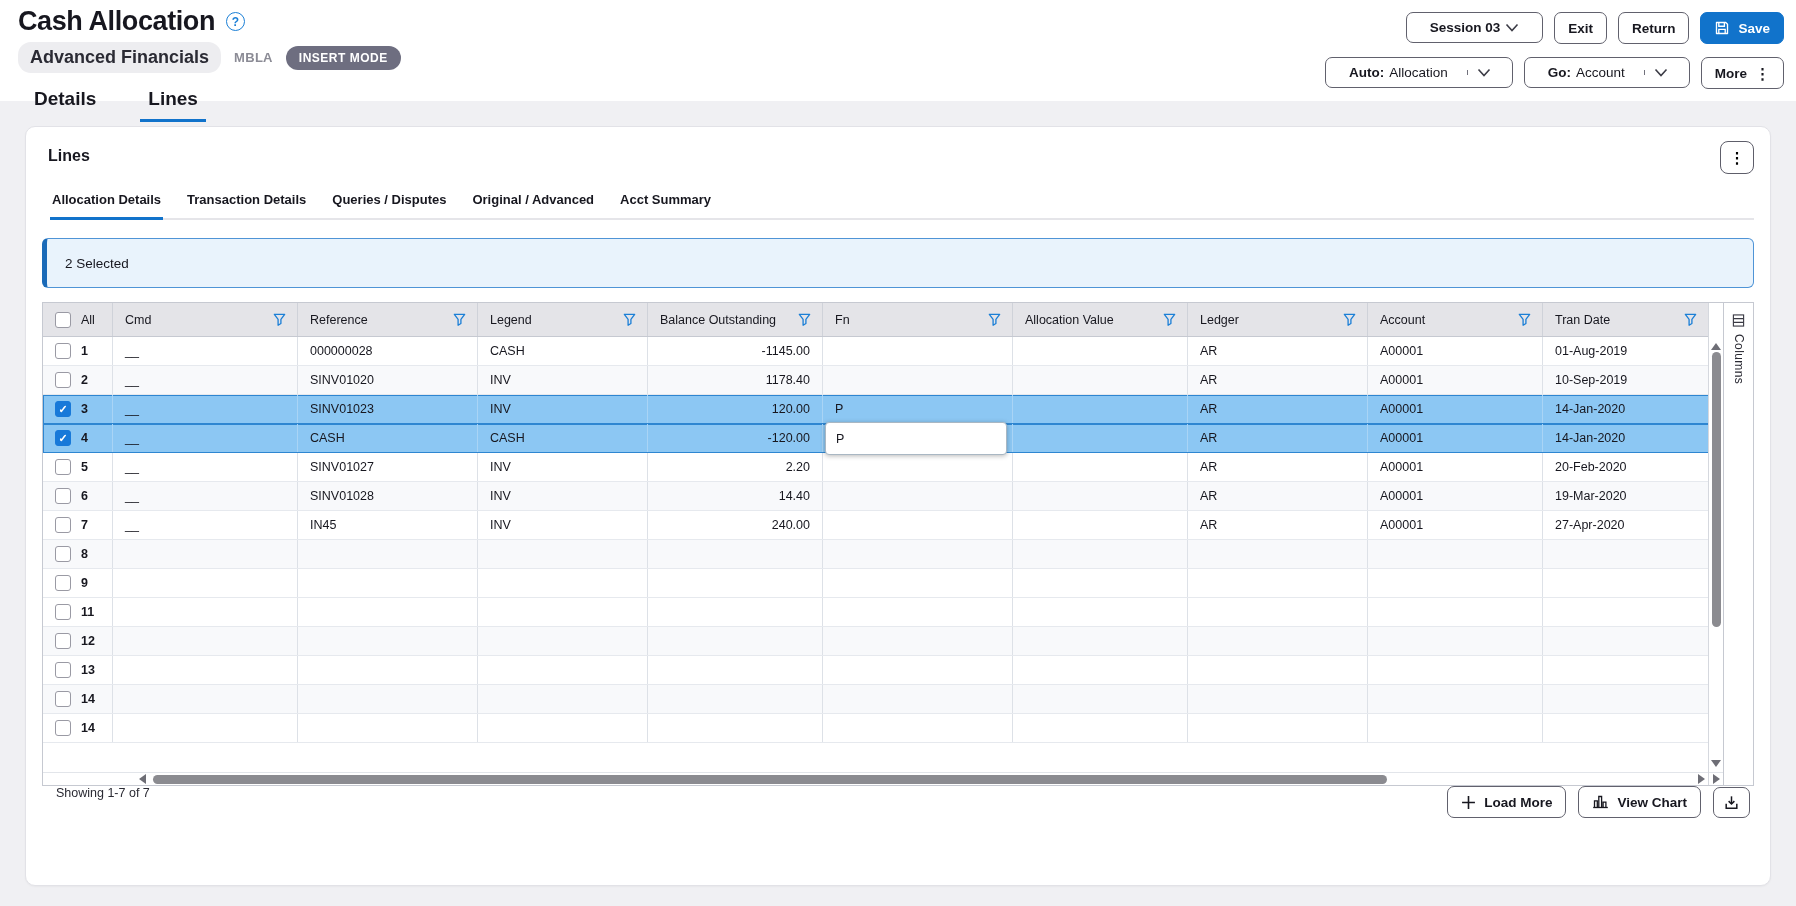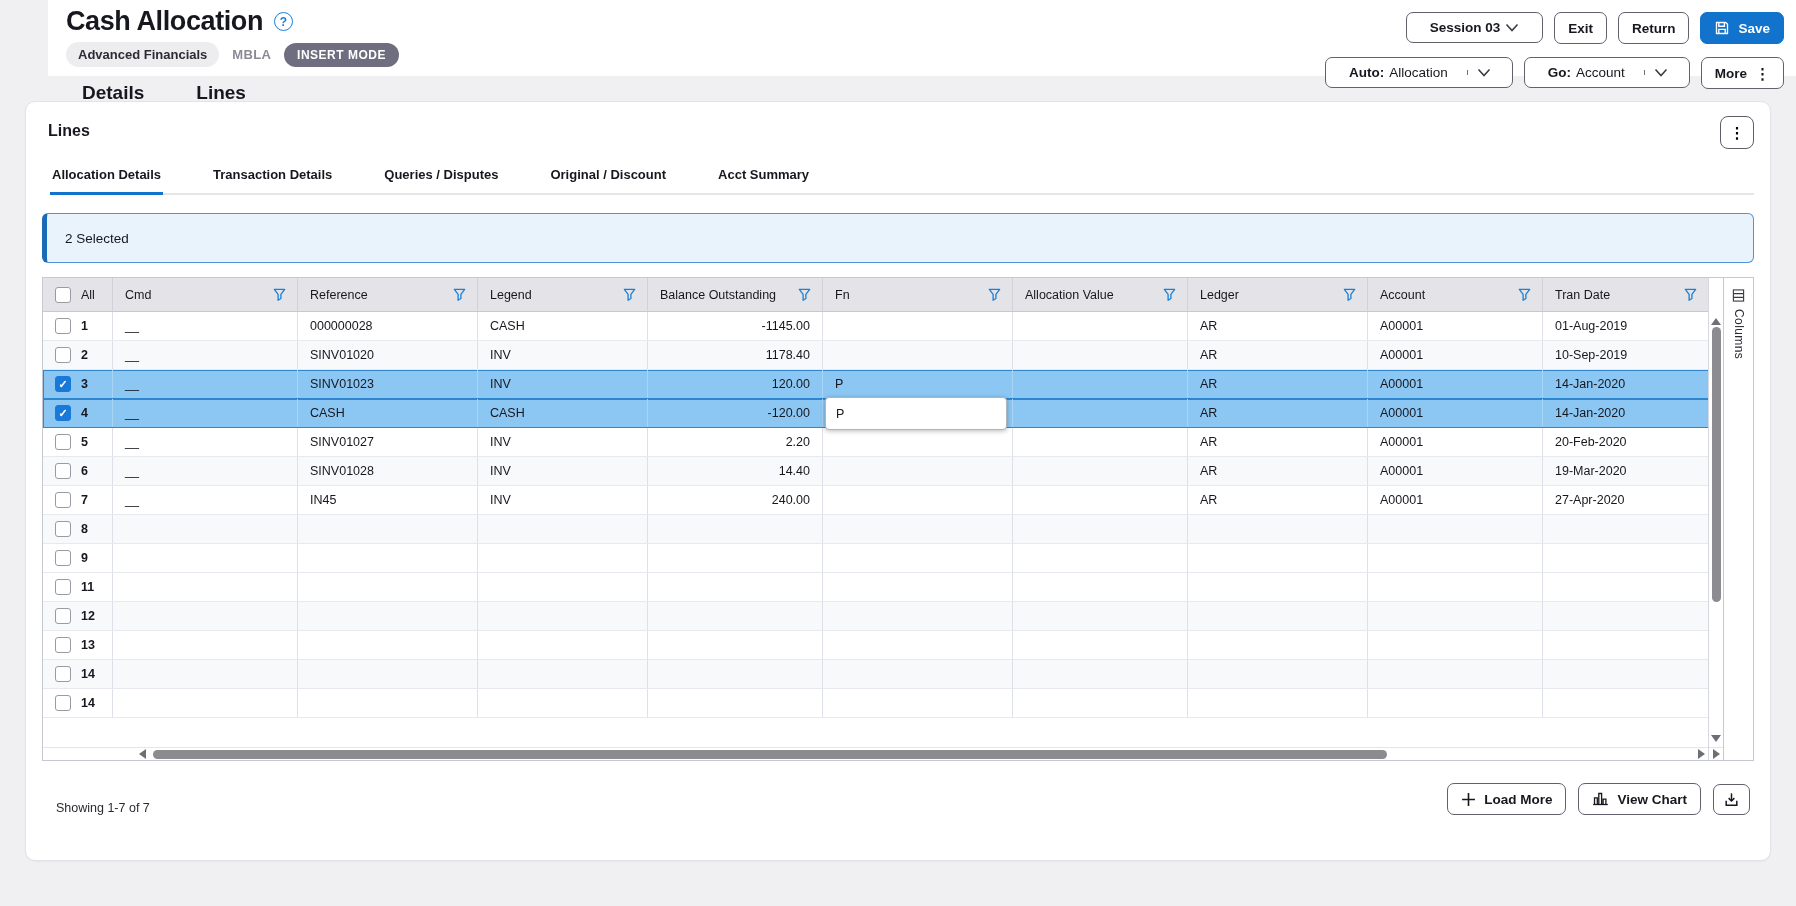--- a/index.html
+++ b/index.html
@@ -4,28 +4,28 @@
 <style>
   * { box-sizing: border-box; }
   html,body { margin:0; padding:0; }
   body {
     width:1796px; height:906px; overflow:hidden;
     background:#f0f0f3; color:#17171f;
     font-family:"Liberation Sans", sans-serif;
     font-size:13px;
   }
   
-  .app-header { background:#fff; height:76px; position:relative;margin-left:48px; }
+  .app-header { background:#fff; height:101px; position:relative; }
   .hdr-left { position:absolute; left:18px; top:6px; }
   .title-row { display:flex; align-items:center; gap:11px; }
   .page-title { font-size:27px; font-weight:800; letter-spacing:-0.4px; margin:0; }
   .help-icon { width:19px; height:19px; border:1.7px solid #1b7fd6; border-radius:50%;
     color:#1b7fd6; font-size:12px; font-weight:700; display:flex; align-items:center; justify-content:center; }
   .badge-row { display:flex; align-items:center; gap:13px; margin-top:5px; }
-  .pill-light { background:#ededf0; border-radius:13px; padding:5px 12px; font-size:13px; font-weight:700; color:#2b2b34; }
+  .pill-light { background:#ededf0; border-radius:13px; padding:5px 12px; font-size:18px; font-weight:700; color:#2b2b34; }
   .code-text { color:#8b8b95; font-weight:700; font-size:13px; letter-spacing:.3px; }
   .pill-dark { background:#6e6e80; color:#fff; border-radius:13px; padding:5px 13px; font-size:12px; font-weight:700; letter-spacing:.5px; }
   .main-tabs { display:flex; gap:36px; margin:13px 0 0 8px; }
   .main-tab { font-size:19px; font-weight:700; padding:2px 8px 9px; border-bottom:3px solid transparent; cursor:default; }
   .main-tab.active { border-bottom-color:#1173cb; }
   .hdr-right { position:absolute; right:12px; top:12px; display:flex; flex-direction:column; align-items:flex-end; gap:13px; }
   .btn-row { display:flex; gap:11px; }
   .btn { display:inline-flex; align-items:center; gap:8px; background:#fff; border:1px solid #61616d;
     border-radius:7px; padding:15px 13px; height:31px; font-size:13.5px; font-weight:700; color:#17171f; cursor:default; }
   .btn .lbl-b { font-weight:700; }
@@ -35,21 +35,21 @@
   .btn-split .seg-chev { display:flex; align-items:center; padding:0 9px; height:100%; border-left:1px solid #71717c; }
   .btn-save { background:#1173cb; border-color:#1173cb; color:#fff; }
   .dots { font-size:15px; font-weight:700; line-height:1; letter-spacing:0; }
   
   .panel { background:#fff; border:1px solid #e2e2e7; border-radius:10px; margin:25px 25px 0;
     height:760px; padding:14px 16px; box-shadow:0 1px 2px rgba(0,0,0,.04); position:relative; }
   .panel-head { display:flex; justify-content:space-between; align-items:flex-start; }
   .panel-title { font-size:16px; font-weight:800; margin:6px 0 0 6px; }
   .kebab-btn { width:34px; height:33px; border:1px solid #5e5e6a; border-radius:8px; background:#fff;
     display:flex; align-items:center; justify-content:center; font-size:16px; font-weight:700; }
-  .subtabs { display:flex; gap:48px; margin:10px 0 16px 8px; border-bottom:2px solid #e5e5e9; }
+  .subtabs { display:flex; gap:22px; margin:10px 0 16px 8px; border-bottom:2px solid #e5e5e9; }
   .subtab { font-size:13px; font-weight:700; padding:8px 2px 10px; border-bottom:3px solid transparent; margin-bottom:-2px; }
   .subtab.active { border-bottom-color:#1173cb; }
   
   .sel-bar { margin-top:18px; height:50px; background:#e9f3fc; border:1px solid #4f94d6; border-left:5px solid #1a6ab8;
     border-radius:6px; display:flex; align-items:center; justify-content:space-between; padding:0 10px 0 18px; }
   .sel-text { font-size:13.5px; font-weight:400; }
   .sel-actions { display:flex; gap:11px; }
   .sel-actions .btn { background:#fff; }
   
   .grid { margin-top:14px; height:484px; border:1px solid #c6c9d1; display:flex; background:#fff; }
@@ -98,21 +98,21 @@
   .tri-up   { width:0; height:0; border-left:5px solid transparent; border-right:5px solid transparent; border-bottom:7px solid #6e6e76; }
   .tri-down { width:0; height:0; border-left:5px solid transparent; border-right:5px solid transparent; border-top:7px solid #6e6e76; margin:5px 0; }
   .vs-track { flex:1; width:9px; position:relative; }
   .vs-thumb { position:absolute; top:2px; left:0; width:9px; height:68%; background:#8b8b90; border-radius:5px; }
   .vs-corner { height:13px; flex:0 0 13px; display:flex; align-items:center; justify-content:center; border-top:1px solid #e2e5ea; width:100%; }
   .columns-tab { width:30px; flex:0 0 30px; border-left:1px solid #c6c9d1; display:flex; flex-direction:column;
     align-items:center; padding-top:11px; gap:7px; background:#fff; }
   .columns-tab svg { transform:rotate(90deg); }
   .columns-label { writing-mode:vertical-rl; font-size:12px; font-weight:400; color:#2a2a33; letter-spacing:.4px; }
   
-  .panel-footer { display:flex; justify-content:space-between; align-items:flex-end; margin-top:22px; padding:0 4px 0 14px; }
+  .panel-footer { display:flex; justify-content:space-between; align-items:flex-start; margin-top:0; padding:0 4px 0 14px; }
   .showing { font-size:12.5px; color:#2a2a33; }
   .footer-actions { display:flex; gap:12px; align-items:center; }
   .btn-icononly { width:37px; justify-content:center; padding:0; }
 </style>
 </head>
 <body>
 
 <div class="app-header">
   <div class="hdr-left">
     <div class="title-row">
@@ -194,21 +194,21 @@
     <div class="panel-title">Lines</div>
     <button class="kebab-btn">
         <span class="dots">⋮</span>
       </button>
   </div>
 
   <div class="subtabs">
     <div class="subtab active">Allocation Details</div>
     <div class="subtab">Transaction Details</div>
     <div class="subtab">Queries / Disputes</div>
-    <div class="subtab">Original / Discount</div>
+    <div class="subtab">Original / Advanced</div>
     <div class="subtab">Acct Summary</div>
   </div>
 
   <div class="sel-bar">
     <span class="sel-text">2 Selected</span>
   </div>
 
   <div class="grid">
     <div class="grid-main">
       <div class="g-header">

